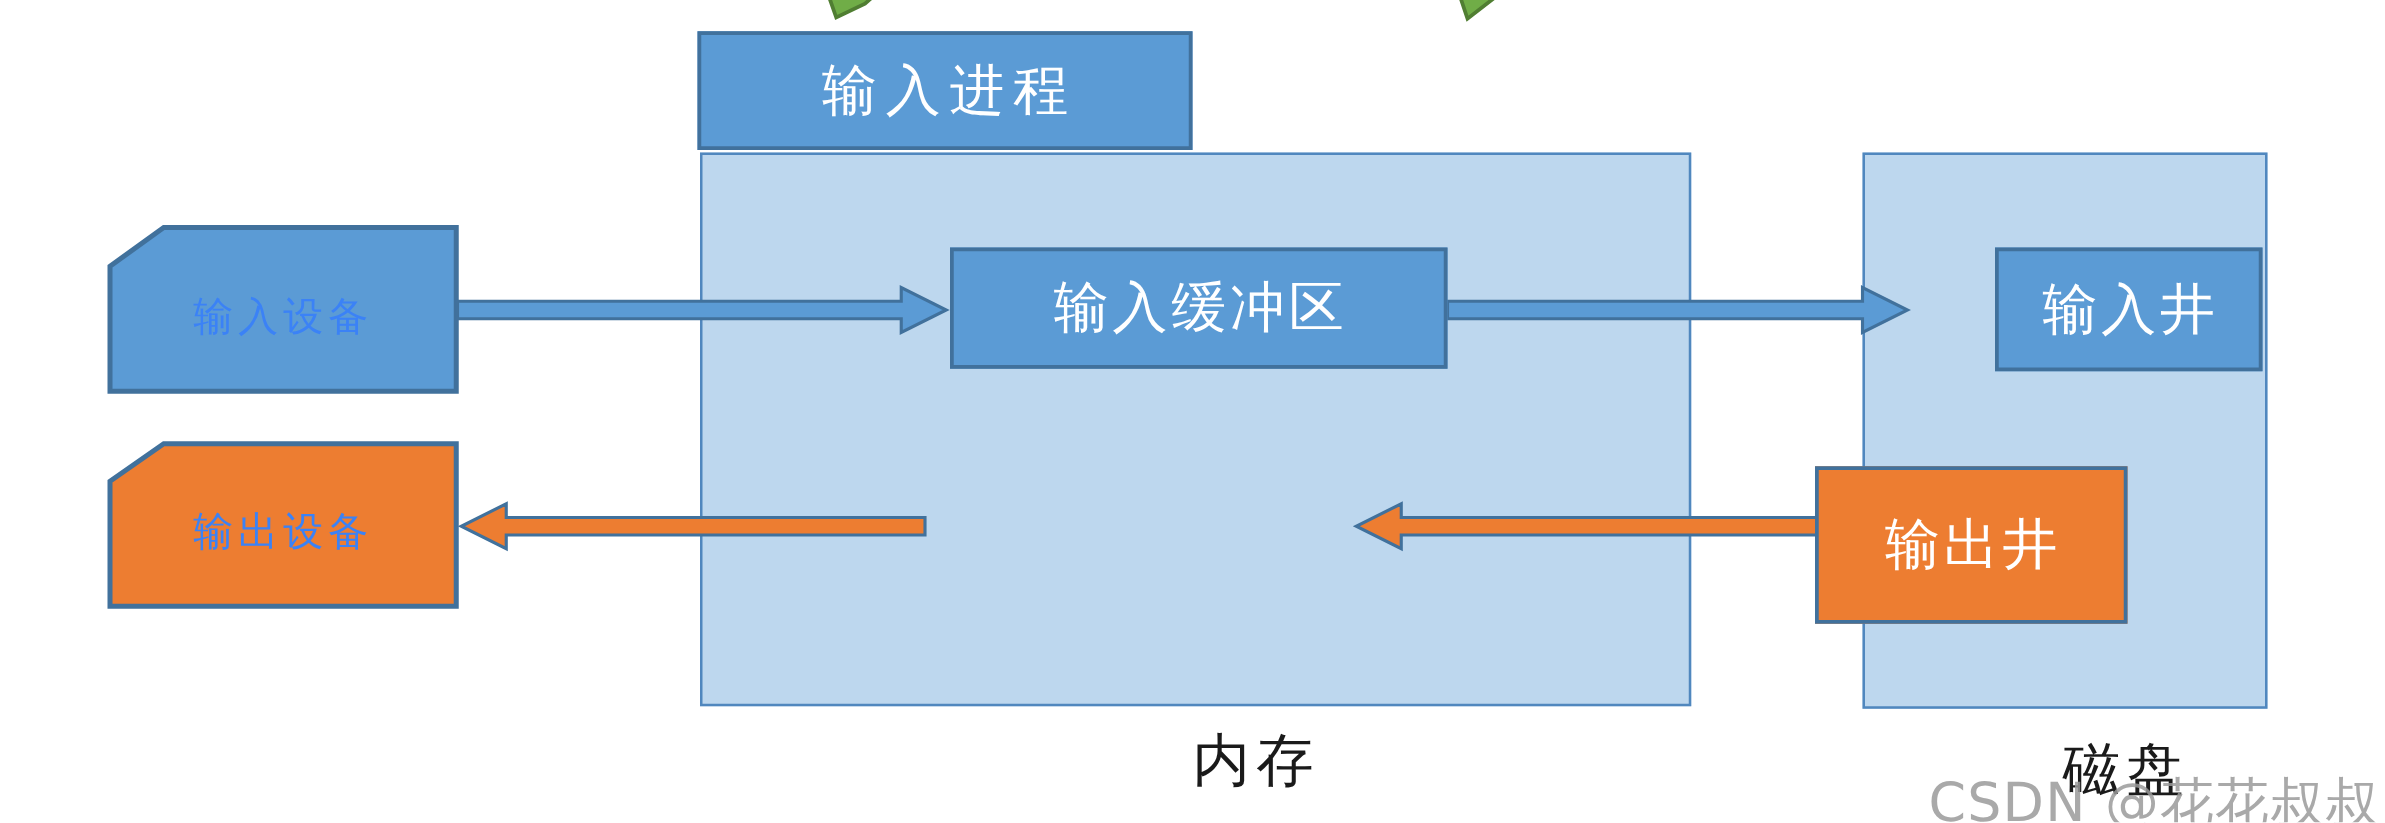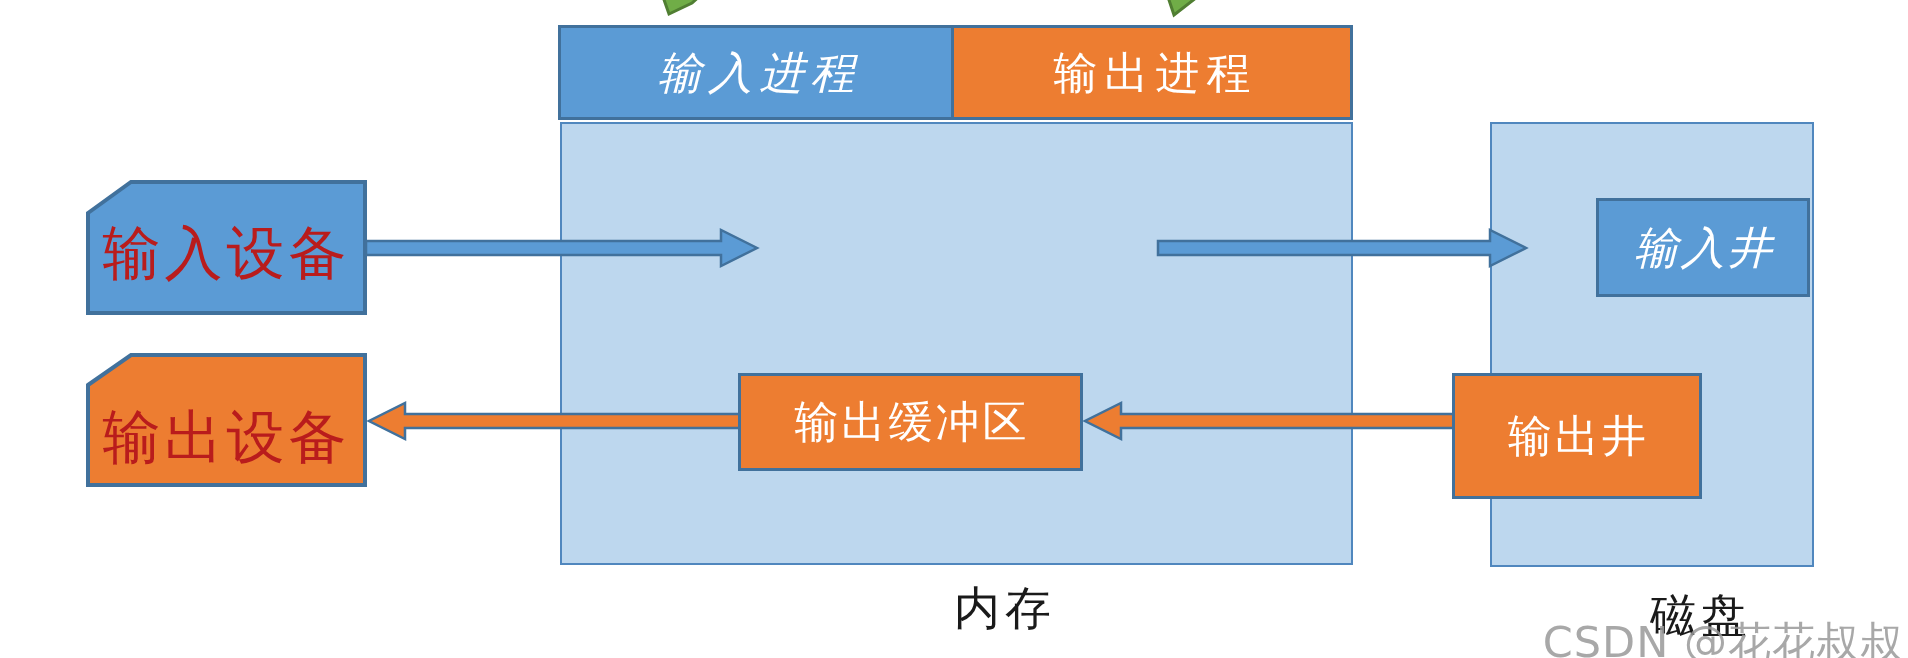--- a/index.html
+++ b/index.html
@@ -10,34 +10,34 @@
     background:#ffffff;
     font-family:"DejaVu Sans","Liberation Sans",sans-serif;
   }
   .box{
     position:absolute;
     box-sizing:border-box;
     display:flex;align-items:center;justify-content:center;
     color:#ffffff;
   }
   .bordered{border:3px solid #41719C;}
-  .blue-fill{background:#5B9BD5;font-style:italic;}
+  .blue-fill{background:#5B9BD5;}
   .orange-fill{background:#ED7D31;}
   .region{
     position:absolute;box-sizing:border-box;
     background:#BDD7EE;border:2px solid #5087BE;
   }
   .box-label{
     font-size:44px;letter-spacing:7px;line-height:1;
     white-space:nowrap;text-indent:7px;
   }
   .small-spacing{letter-spacing:3px;text-indent:3px;}
   .device-label{
     position:absolute;display:flex;align-items:center;justify-content:center;
-    color:#b91c1c;font-size:58px;letter-spacing:4px;line-height:1;
+    color:#3b82f6;font-size:32px;letter-spacing:4px;line-height:1;
     white-space:nowrap;
     text-align:center;
   }
   .area-label{
     position:absolute;color:#1a1a1a;font-size:46px;letter-spacing:5px;
     line-height:1;white-space:nowrap;text-align:right;
   }
   #watermark{
     position:absolute;right:4px;top:614px;
     color:#9a9a9a;opacity:0.85;
@@ -68,36 +68,33 @@
     <polygon points="1158,241 1490,241 1490,230 1526,248 1490,266 1490,255 1158,255" fill="#5B9BD5" stroke="#41719C" stroke-width="2.5"></polygon>
 
     <polygon points="740,414 405,414 405,403 369,421 405,439 405,428 740,428" fill="#ED7D31" stroke="#41719C" stroke-width="2.5"></polygon>
 
     <polygon points="1528,414 1121,414 1121,403 1085,421 1121,439 1121,428 1528,428" fill="#ED7D31" stroke="#41719C" stroke-width="2.5"></polygon>
   </svg>
 
   <div class="box bordered blue-fill z3" style="left:558px;top:25px;width:396px;height:95px;">
     <span class="box-label">输入进程</span>
   </div>
-  <div class="box bordered orange-fill z3" style="left:951px;top:25px;width:402px;height:95px;">
-    <span class="box-label">输出进程</span>
-  </div>
 
-  <div class="box bordered orange-fill z3" style="left:738px;top:373px;width:345px;height:98px;">
-    <span class="box-label small-spacing">输出缓冲区</span>
+  <div class="box bordered blue-fill z3" style="left:760px;top:198px;width:398px;height:97px;">
+    <span class="box-label small-spacing">输入缓冲区</span>
   </div>
 
   <div class="box bordered blue-fill z3" style="left:1596px;top:198px;width:214px;height:99px;">
     <span class="box-label small-spacing">输入井</span>
   </div>
   <div class="box bordered orange-fill z3" style="left:1452px;top:373px;width:250px;height:126px;">
     <span class="box-label small-spacing">输出井</span>
   </div>
 
   <div class="device-label z3" style="left:88px;top:192px;width:277px;height:121px;">输入设备</div>
-  <div class="device-label z3" style="left:88px;top:376px;width:277px;height:121px;">输出设备</div>
+  <div class="device-label z3" style="left:88px;top:364px;width:277px;height:121px;">输出设备</div>
 
   <div class="area-label z3" style="left:856px;top:585px;width:200px;">内存</div>
   <div class="area-label z3" style="left:1552px;top:592px;width:200px;">磁盘</div>
 
   <div id="watermark" class="z4">CSDN @花花叔叔</div>
 
 </div>
 
 </body></html>

